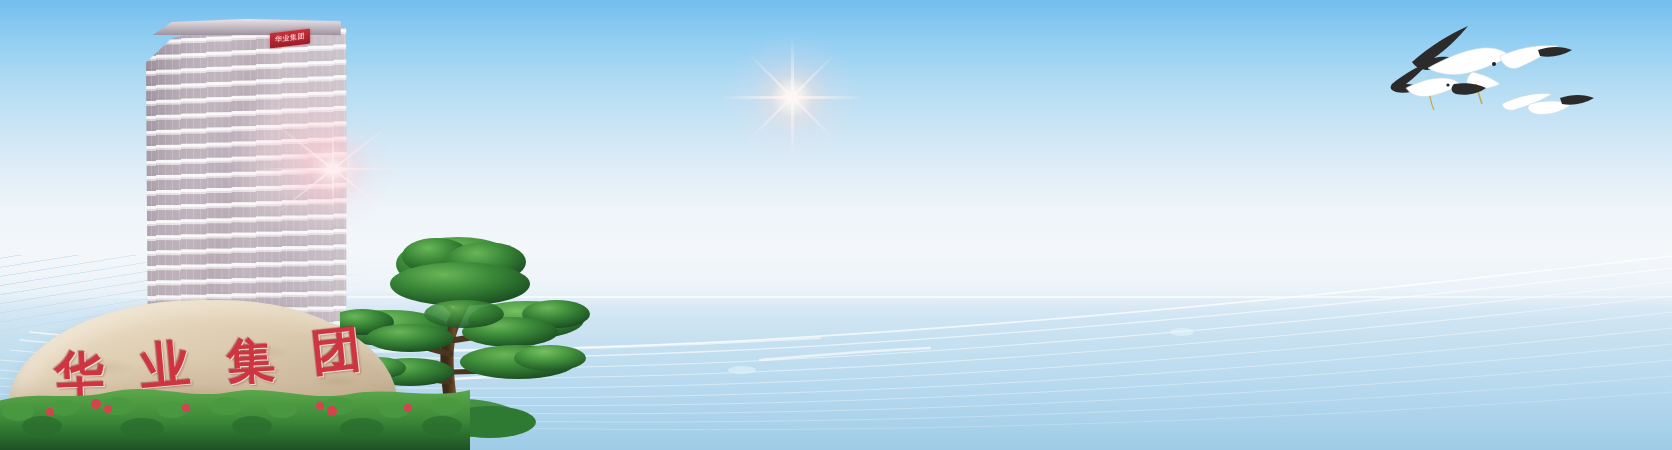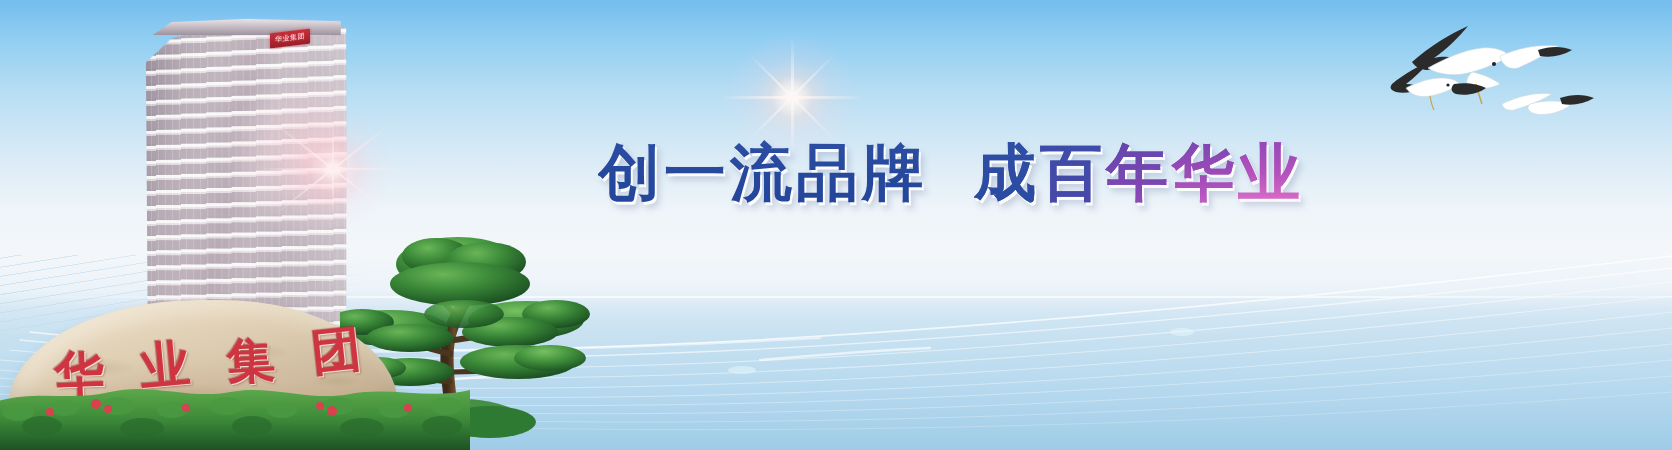--- a/index.html
+++ b/index.html
@@ -457,21 +457,14 @@
           <path d="M130,104 C146,96 164,92 180,94 C170,100 156,106 142,110
                    C136,111 131,109 130,104 Z"></path>
           <path d="M158,104 C172,100 188,100 200,104 C190,112 176,116 164,114
                    C156,112 154,108 158,104 Z"></path>
           <path d="M188,98 C200,94 212,94 222,98 C212,104 200,106 190,104 Z" fill="#2b2b2b" stroke="none"></path>
         </g>
       </g>
     </svg>
   </div>
 
-  <div class="slogan">
-    <span class="part p1">创一流品牌</span>
-    <span class="gap"></span>
-    <span class="part p2">
-      <span class="c c1">成</span><span class="c c2">百</span><span class="c c3">年</span><span class="c c4">华</span><span class="c c5">业</span>
-    </span>
-  </div>
 
 </div>
 
 </body></html>

